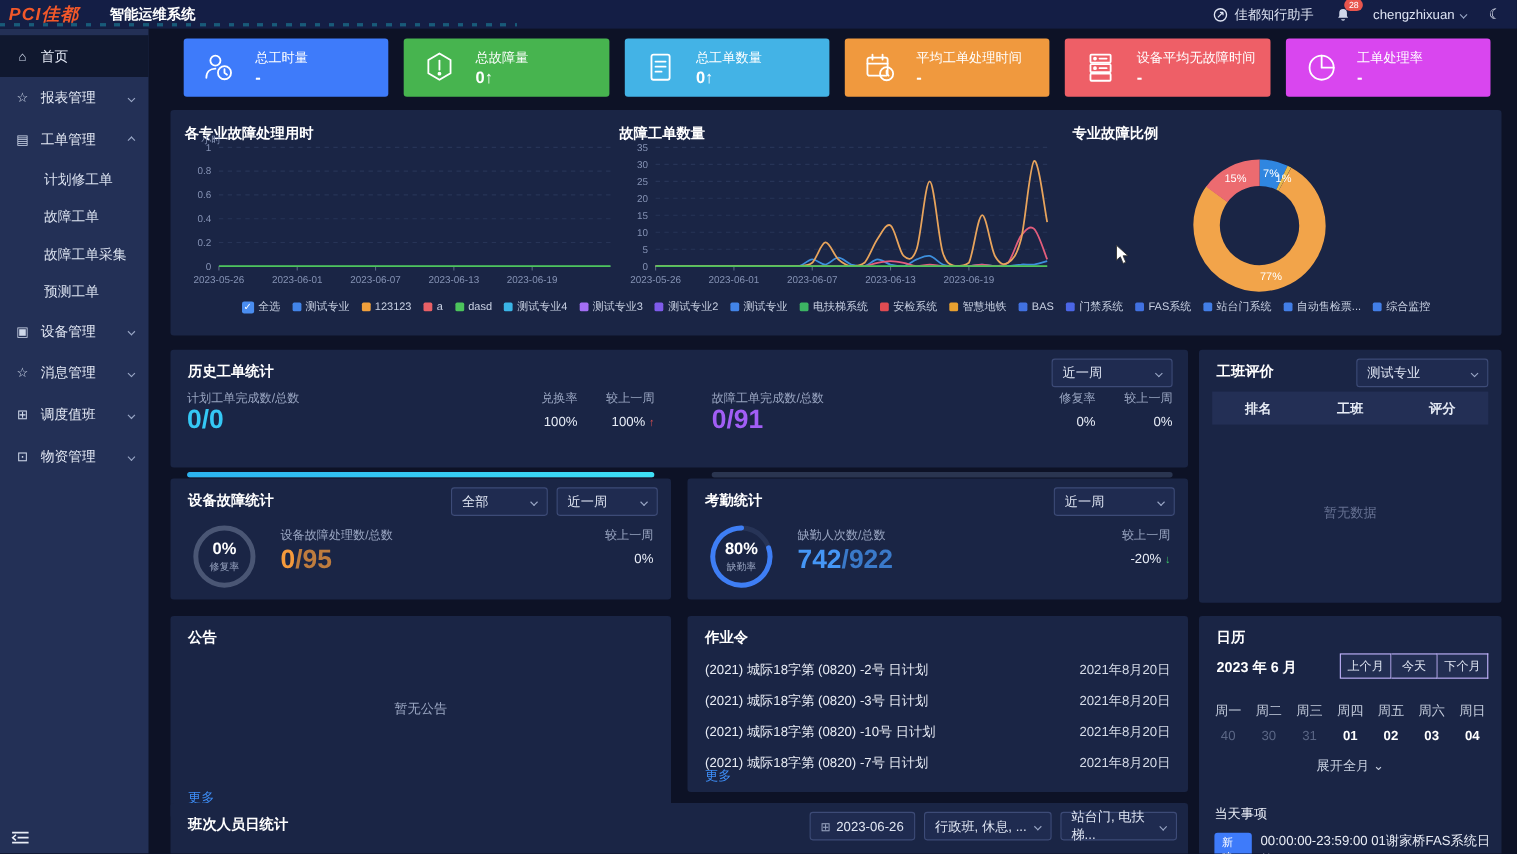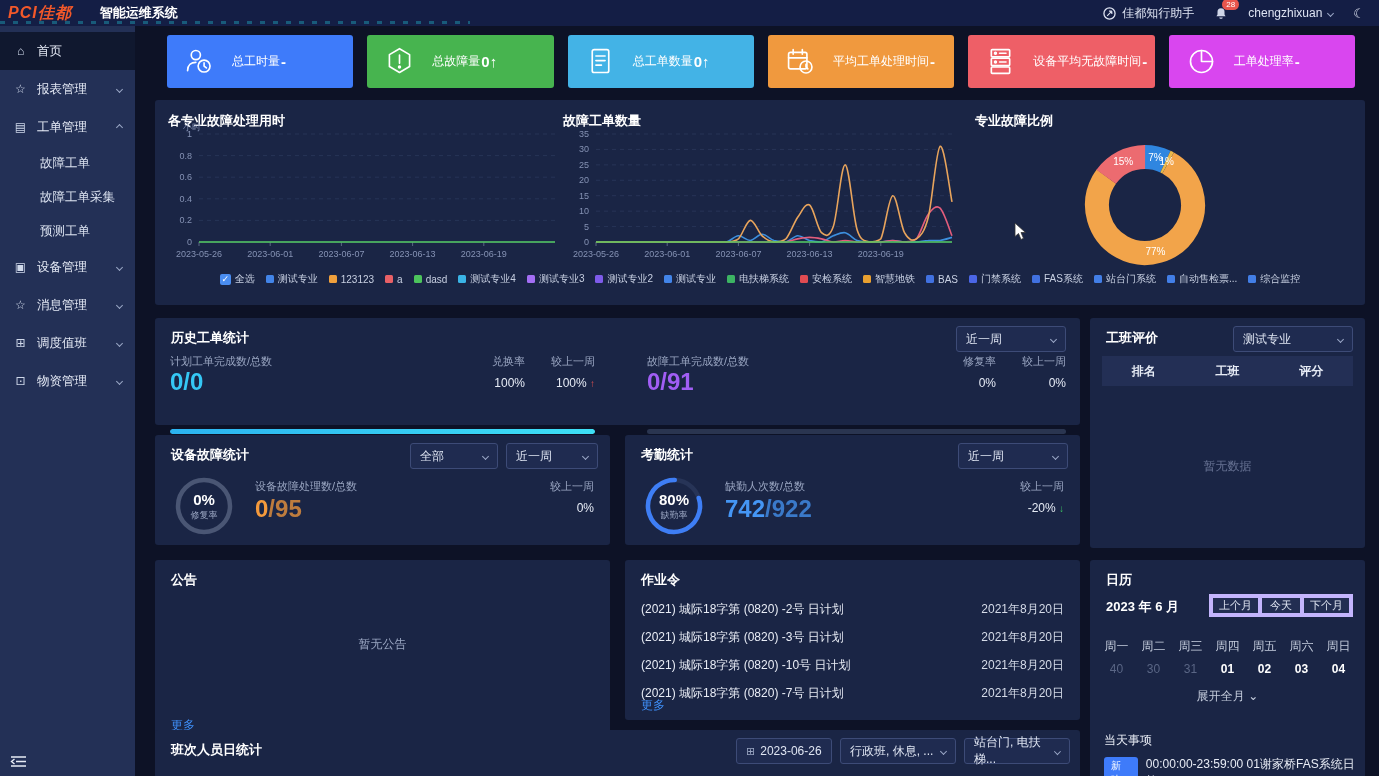--- a/index.html
+++ b/index.html
@@ -32,21 +32,21 @@
   .main{position:absolute;left:135px;top:26px;width:1244px;height:750px}
   .panel{position:absolute;background:#1a2545;border-radius:3px}
   .p-title{position:absolute;left:16px;top:11px;font-size:13px;font-weight:bold;color:#fff}
   .select{position:absolute;height:26px;background:#1f2b50;border:1px solid #3d4b77;border-radius:3px;display:flex;align-items:center;justify-content:space-between;padding:0 9px;font-size:12px;color:#dfe5f2;cursor:pointer}
   .more-link{position:absolute;left:16px;bottom:10px;font-size:12px;color:#3e8ef7;cursor:pointer}
 
   
   .stat-row{position:absolute;left:32px;top:9px;width:1188px;display:flex;gap:14px}
   .stat-card{flex:1;height:53px;border-radius:3px;display:flex;align-items:center;color:#fff;cursor:default}
   .stat-icon{margin:0 16px 0 16px;display:flex}
-  .stat-text{display:flex;gap:1px}
+  .stat-text{display:flex;flex-direction:column;gap:1px}
   .stat-label{font-size:12px}
   .stat-value{font-size:15px;font-weight:bold}
 
   
   .chart-title{position:absolute;top:12px;font-size:13px;font-weight:bold;color:#fff}
   .chart-svg{position:absolute;overflow:visible}
   .legend{position:absolute;left:0;top:172px;width:1210px;display:flex;justify-content:center;align-items:center;gap:11px;font-size:10px;color:#c8d0e2}
   .lg-item{display:flex;align-items:center;gap:4px;cursor:pointer;white-space:nowrap}
   .lg-sq{width:8px;height:8px;border-radius:1.5px;display:inline-block}
   .lg-check{width:11px;height:11px;background:#4a8df0;border-radius:2px;color:#fff;font-size:9px;line-height:11px;text-align:center;display:inline-block}
@@ -78,21 +78,21 @@
   .gauge-box{position:absolute;left:18px;top:40px}
   .gauge-txt{position:absolute;width:62px;text-align:center;color:#fff}
 
   
   .wo-row{position:absolute;left:16px;right:16px;height:27px;display:flex;justify-content:space-between;align-items:center;font-size:12px;color:#e8ecf5;cursor:pointer}
   .wo-date{color:#d5dbe8}
 
   
   .cal-month{position:absolute;left:16px;top:38px;font-size:13px;font-weight:bold;color:#fff}
   .cal-btns{position:absolute;right:12px;top:34px;display:flex}
-  .cal-btn{min-width:42px;height:23px;border:4px solid #c4b5fd;background:#222e52;color:#dfe5f2;font-size:11px;display:flex;align-items:center;justify-content:center;padding:0 6px;cursor:pointer}
+  .cal-btn{min-width:42px;height:23px;border:1px solid #c4b5fd;background:#222e52;color:#dfe5f2;font-size:11px;display:flex;align-items:center;justify-content:center;padding:0 6px;cursor:pointer}
   .cal-btn+.cal-btn{border-left:none}
   .cal-grid{position:absolute;left:8px;right:8px;display:flex}
   .cal-cell{flex:1;text-align:center;font-size:12px}
   .cal-wd{color:#c6cede}
   .cal-d{color:#fff;font-weight:bold}
   .cal-d.dim{color:#5a6685;font-weight:normal}
   .cal-expand{position:absolute;left:0;width:100%;text-align:center;font-size:12px;color:#c6cede;cursor:pointer}
   .cal-today-label{position:absolute;left:14px;top:172px;font-size:12px;color:#e8ecf5}
   .event-row{position:absolute;left:14px;top:196px;display:flex;gap:8px;font-size:12px;color:#e8ecf5;align-items:center}
   .event-badge{background:#3e7bfa;color:#fff;font-size:10px;border-radius:3px;padding:2px 7px;cursor:pointer}
@@ -142,20 +142,25 @@
   </div>
       <div class="side-item  ">
     <span class="side-ico">☆</span>
     <span>报表管理</span>
     <span class="chev "></span>
   </div>
       <div class="side-item  ">
     <span class="side-ico">▤</span>
     <span>工单管理</span>
     <span class="chev up"></span>
+  </div>
+      <div class="side-item sub ">
+
+    <span>计划修工单</span>
+
   </div>
       <div class="side-item sub ">
 
     <span>故障工单</span>
 
   </div>
       <div class="side-item sub ">
 
     <span>故障工单采集</span>
 

